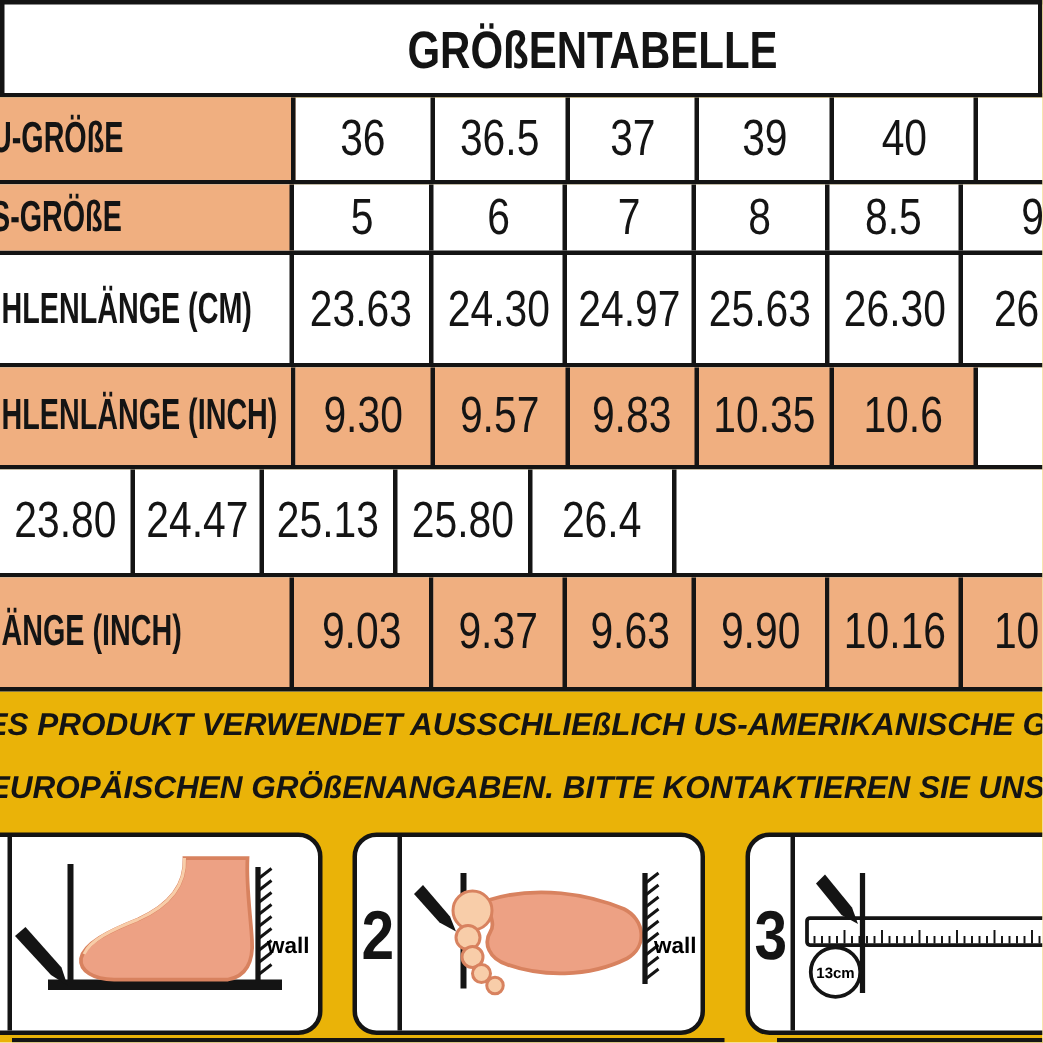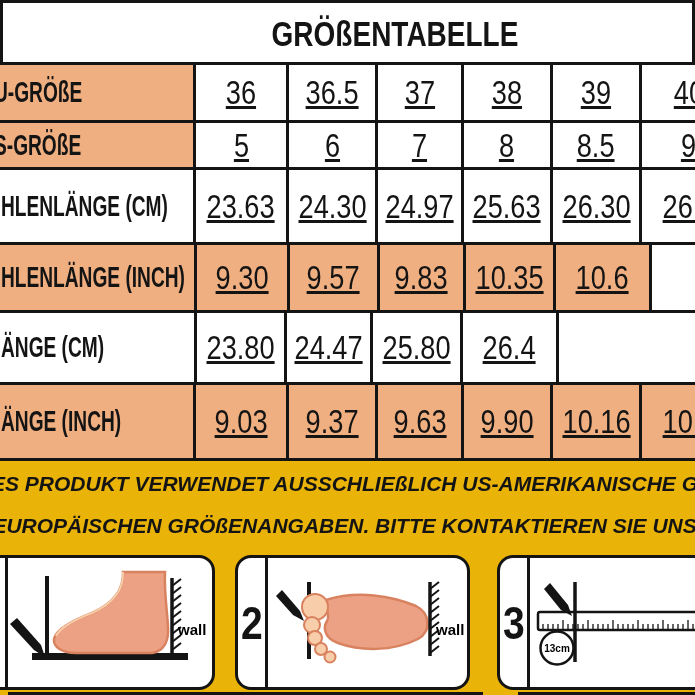--- a/index.html
+++ b/index.html
@@ -19,21 +19,21 @@
   
   .size-table{position:absolute;left:0;top:62px;width:738px;border-top:3px solid var(--bd);}
   .row{display:flex;border-bottom:3px solid var(--bd);background:#fff;}
   .row.h0{height:55px}.row.h1{height:44px}.row.h2{height:72px}
   .row.h3{height:65px}.row.h4{height:69px}.row.h5{height:73px}
   .cell{border-right:3px solid var(--bd);display:flex;align-items:center;overflow:hidden;}
   .cell-label{width:194px;justify-content:flex-start;}
   .cell-label span{font-weight:700;font-size:29px;white-space:nowrap;
                    transform:scaleX(.66);transform-origin:0 50%;margin-left:1px;}
   .cut-more .cell-label span{margin-left:-6px;}
-  .cell-v{justify-content:center;text-decoration:underline;}
+  .cell-v{justify-content:center;}
   .cell-v span{font-size:34px;white-space:nowrap;transform:scaleX(.8);}
   .c1{width:90px}.c2{width:87px}.c3{width:83px}.c4{width:86px}.c5{width:87px}.c6{width:93px}
   .row.lp .cell-label{background:var(--peach);}
   .row.peach-all .cell{background:var(--peach);}
 
   
   .note1{position:absolute;left:-9px;top:472px;white-space:nowrap;
          font-size:21px;font-weight:700;font-style:italic;}
   .note2{position:absolute;left:50%;top:514px;transform:translateX(-50%);white-space:nowrap;
          font-size:21px;font-weight:700;font-style:italic;}
@@ -72,23 +72,20 @@
         </div>
       <div class="cell cell-v c1">
           <span>36</span>
         </div>
       <div class="cell cell-v c2">
           <span>36.5</span>
         </div>
       <div class="cell cell-v c3">
           <span>37</span>
         </div>
-      <div class="cell cell-v c4">
-          <span>38</span>
-        </div>
       <div class="cell cell-v c5">
           <span>39</span>
         </div>
       <div class="cell cell-v c6">
           <span>40</span>
         </div>
     </div>
 
     <div class="row h1 lp cut-more">
       <div class="cell cell-label">
@@ -153,28 +150,28 @@
         </div>
       <div class="cell cell-v c5">
           <span>10.35</span>
         </div>
       <div class="cell cell-v c6">
           <span>10.6</span>
         </div>
     </div>
 
     <div class="row h4">
-      <div class="cell cell-label">
-          <span>ÄNGE (CM)</span>
-        </div>
       <div class="cell cell-v c2">
           <span>23.80</span>
         </div>
       <div class="cell cell-v c3">
           <span>24.47</span>
+        </div>
+      <div class="cell cell-v c4">
+          <span>25.13</span>
         </div>
       <div class="cell cell-v c5">
           <span>25.80</span>
         </div>
       <div class="cell cell-v c6">
           <span>26.4</span>
         </div>
     </div>
 
     <div class="row h5 peach-all">

